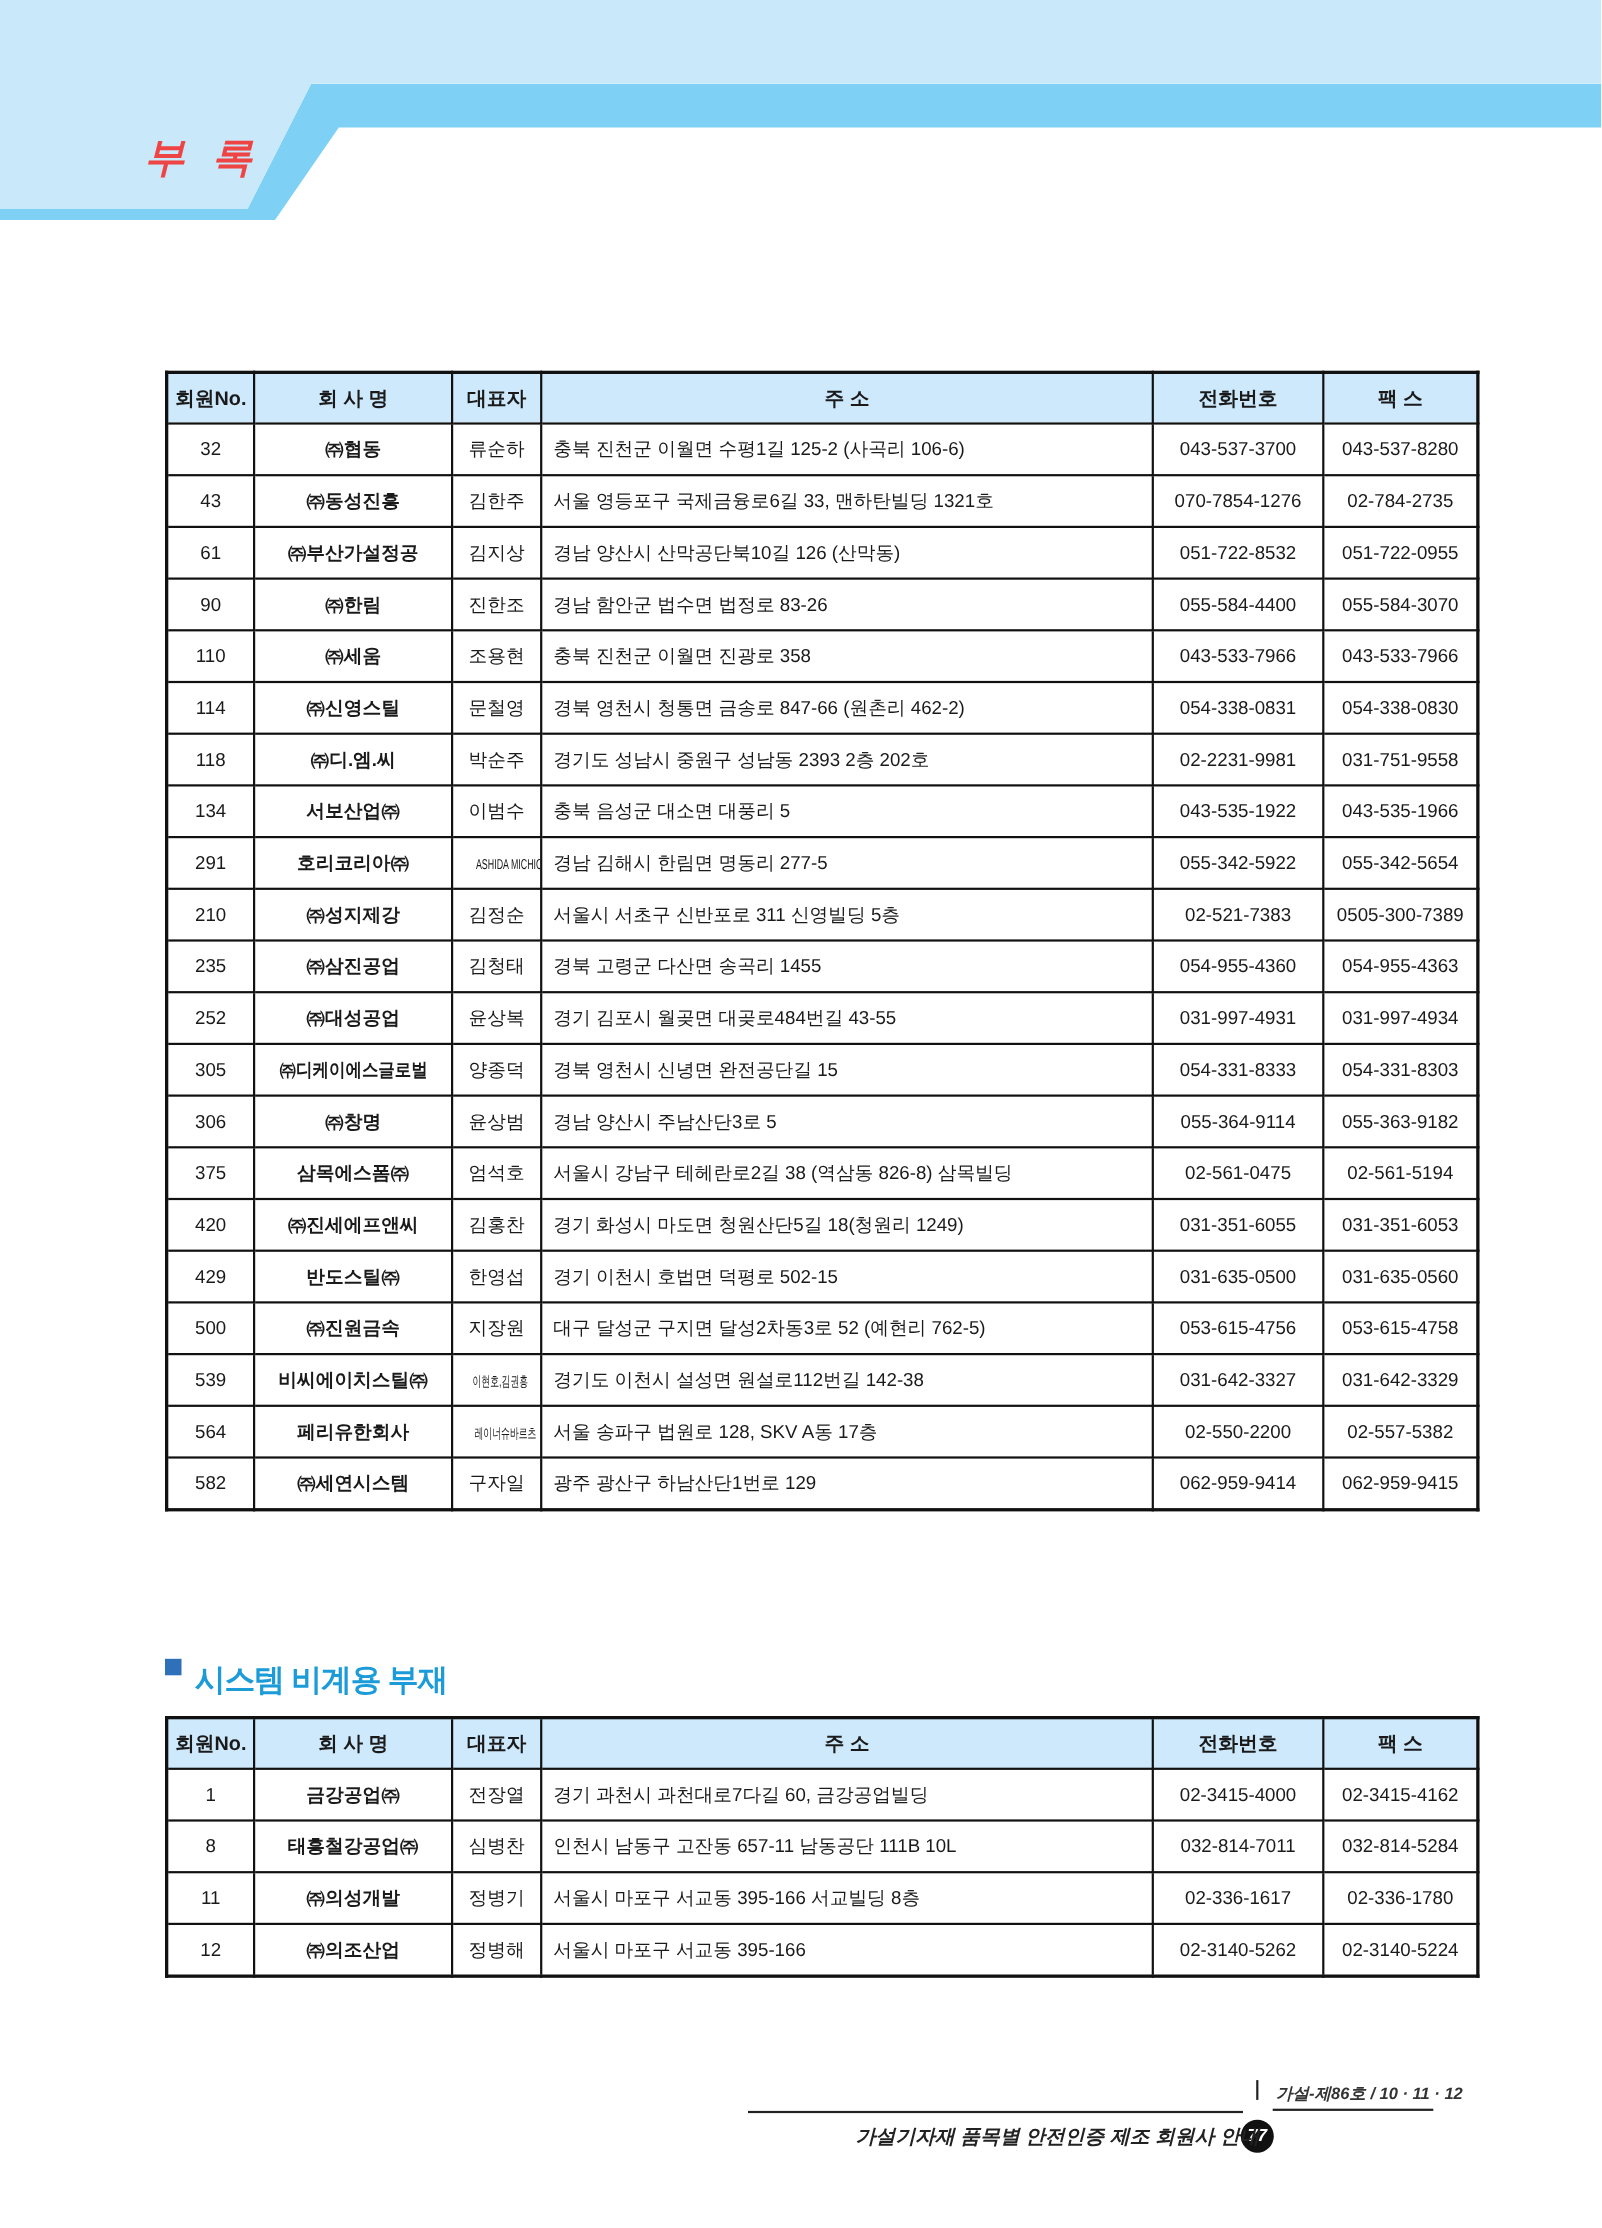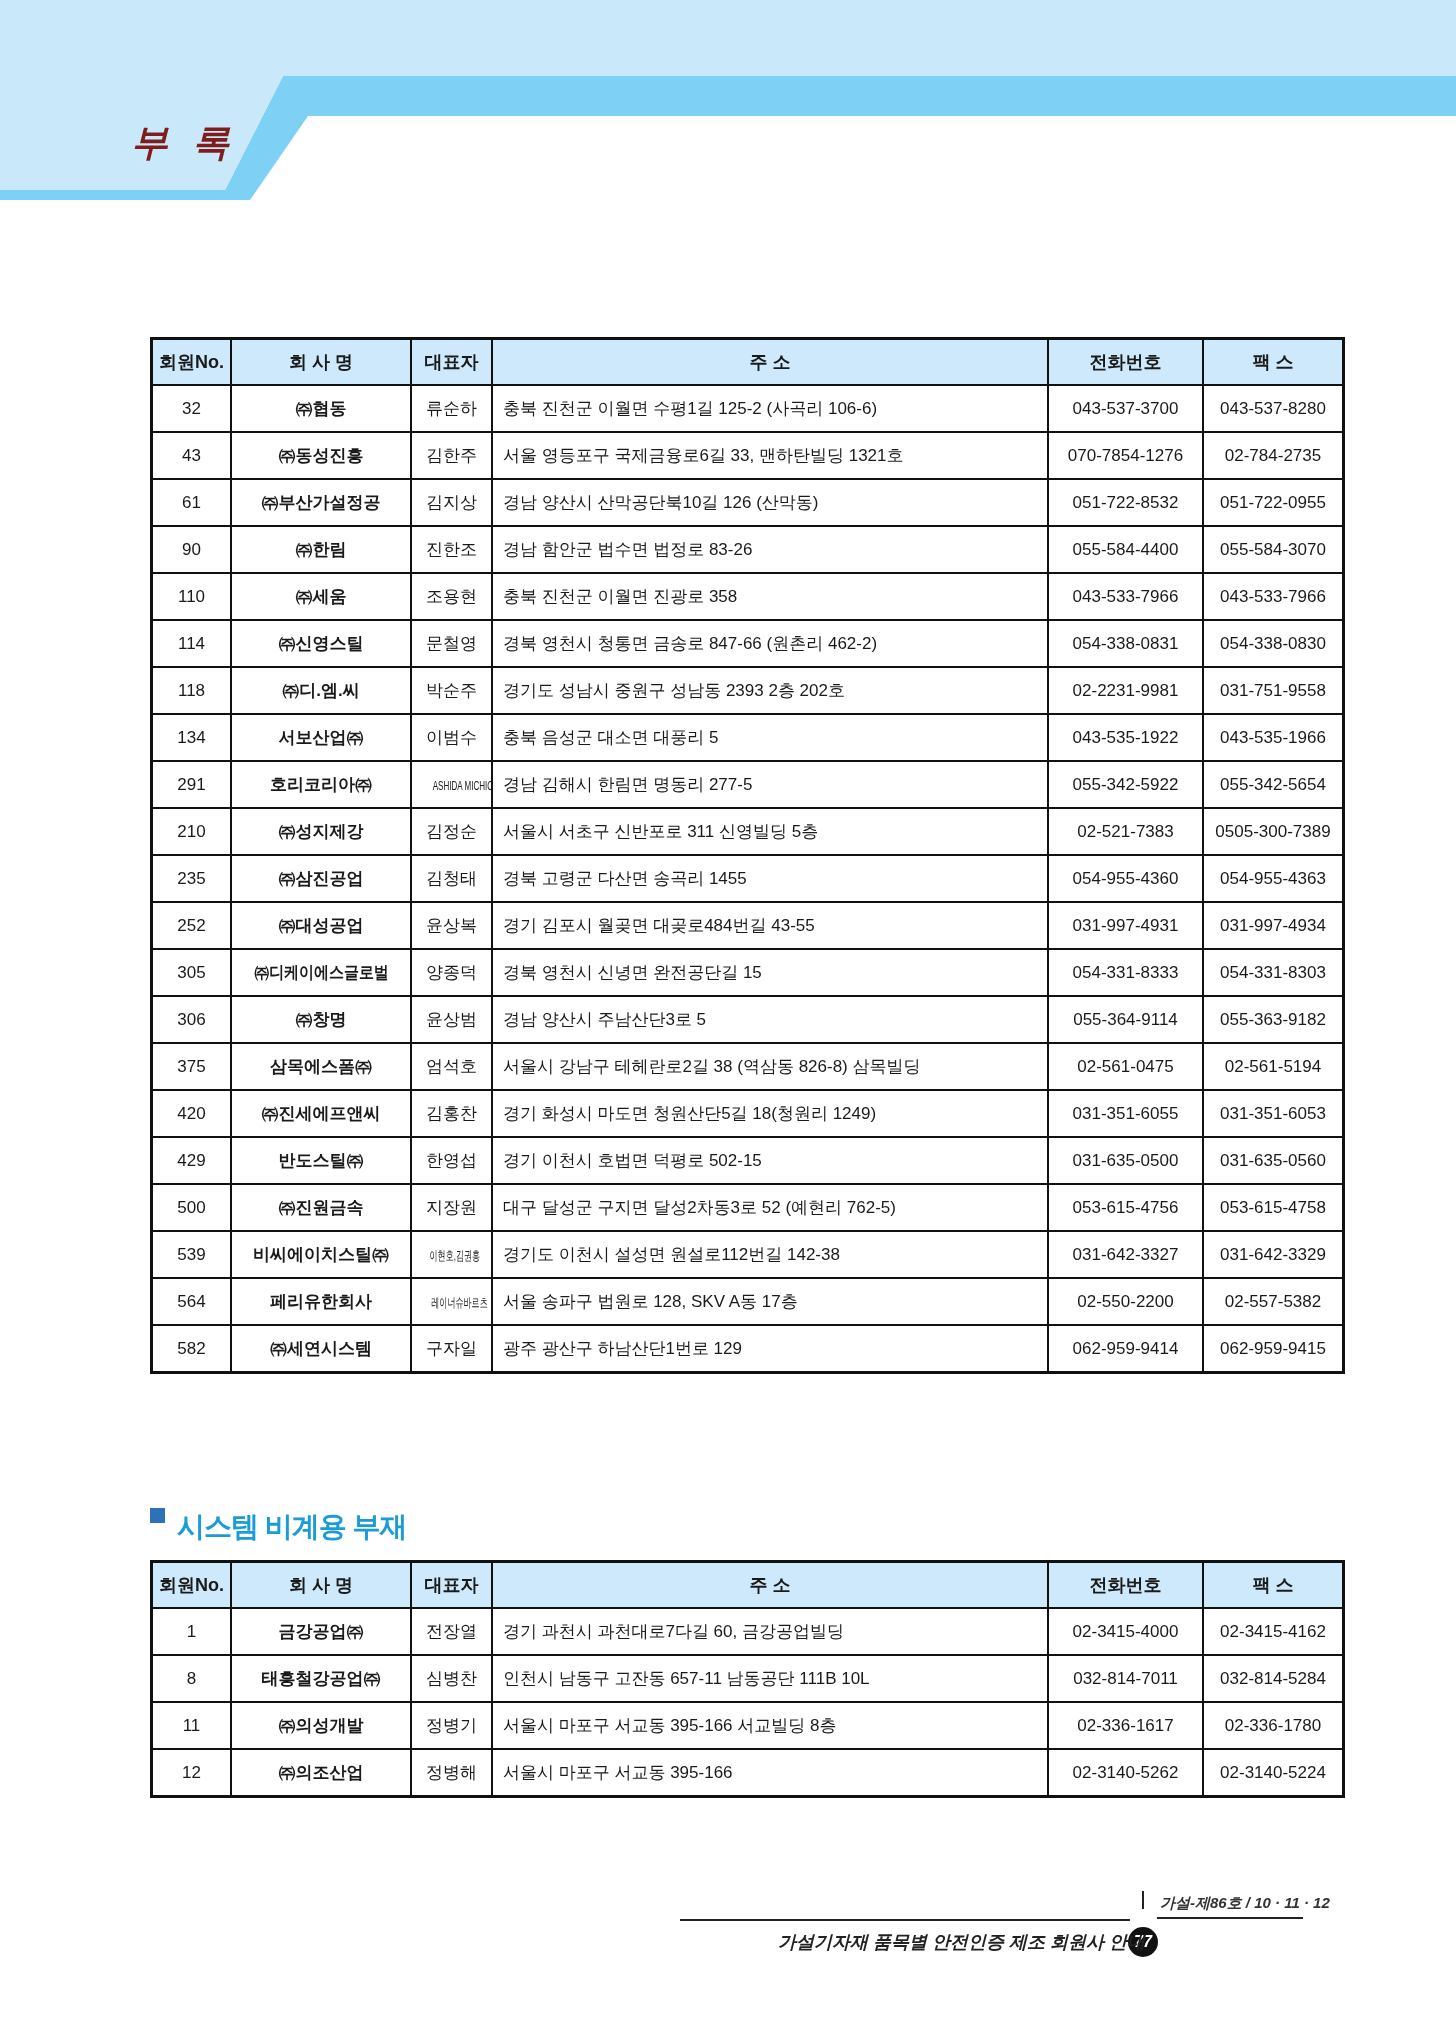--- a/index.html
+++ b/index.html
@@ -10,21 +10,21 @@
   .banner { position:absolute; left:0; top:0; width:1456px; height:205px; }
   .banner-dark  { position:absolute; left:0; top:0; width:1456px; height:205px;
                   background:#7ed1f4;
                   clip-path: polygon(225px 190px, 283px 76px, 1456px 76px, 1456px 116px,
                                      308px 116px, 250px 200px, 0px 200px, 0px 190px); }
   .banner-light { position:absolute; left:0; top:0; width:1456px; height:205px;
                   background:#c9e8f9;
                   clip-path: polygon(0px 0px, 1456px 0px, 1456px 76px, 283px 76px,
                                      225px 190px, 0px 190px); }
   .banner-title { position:absolute; left:131px; top:118px; font-size:37px; font-weight:bold;
-                  font-style:italic; letter-spacing:7px; color:#7f1d1d; }
+                  font-style:italic; letter-spacing:7px; color:#ef4444; }
 
   
   .members-table { position:absolute; left:150px; width:1155px; border-collapse:collapse;
                    table-layout:fixed; font-size:17px; }
   .members-table.t1 { top:337px; }
   .members-table.t2 { top:1560px; }
   .members-table th, .members-table td { border:2px solid #111; text-align:center;
                    vertical-align:middle; padding:0 2px; overflow:hidden; white-space:nowrap; }
   .members-table { border:3px solid #111; }
   .members-table th { background:#cde9fb; height:44px; font-weight:bold; font-size:18px; }

